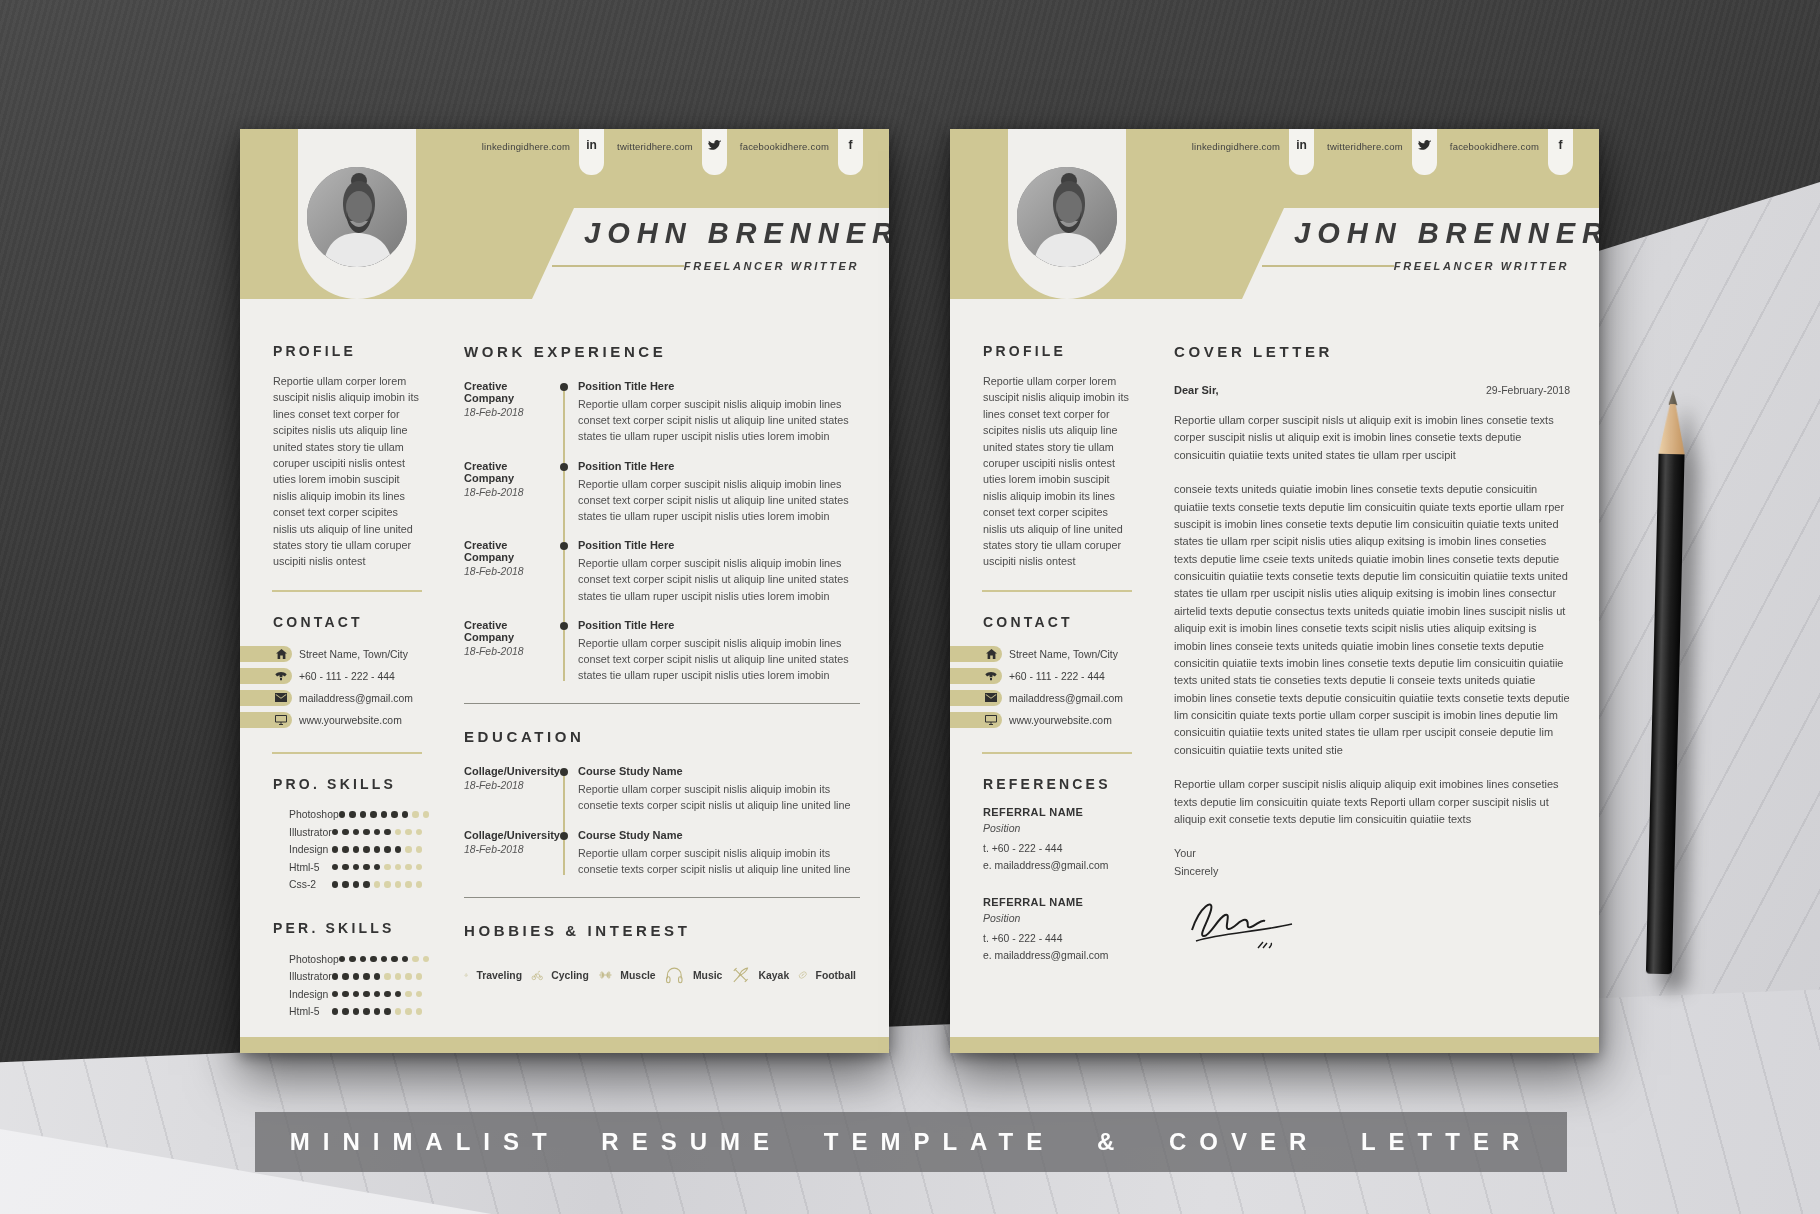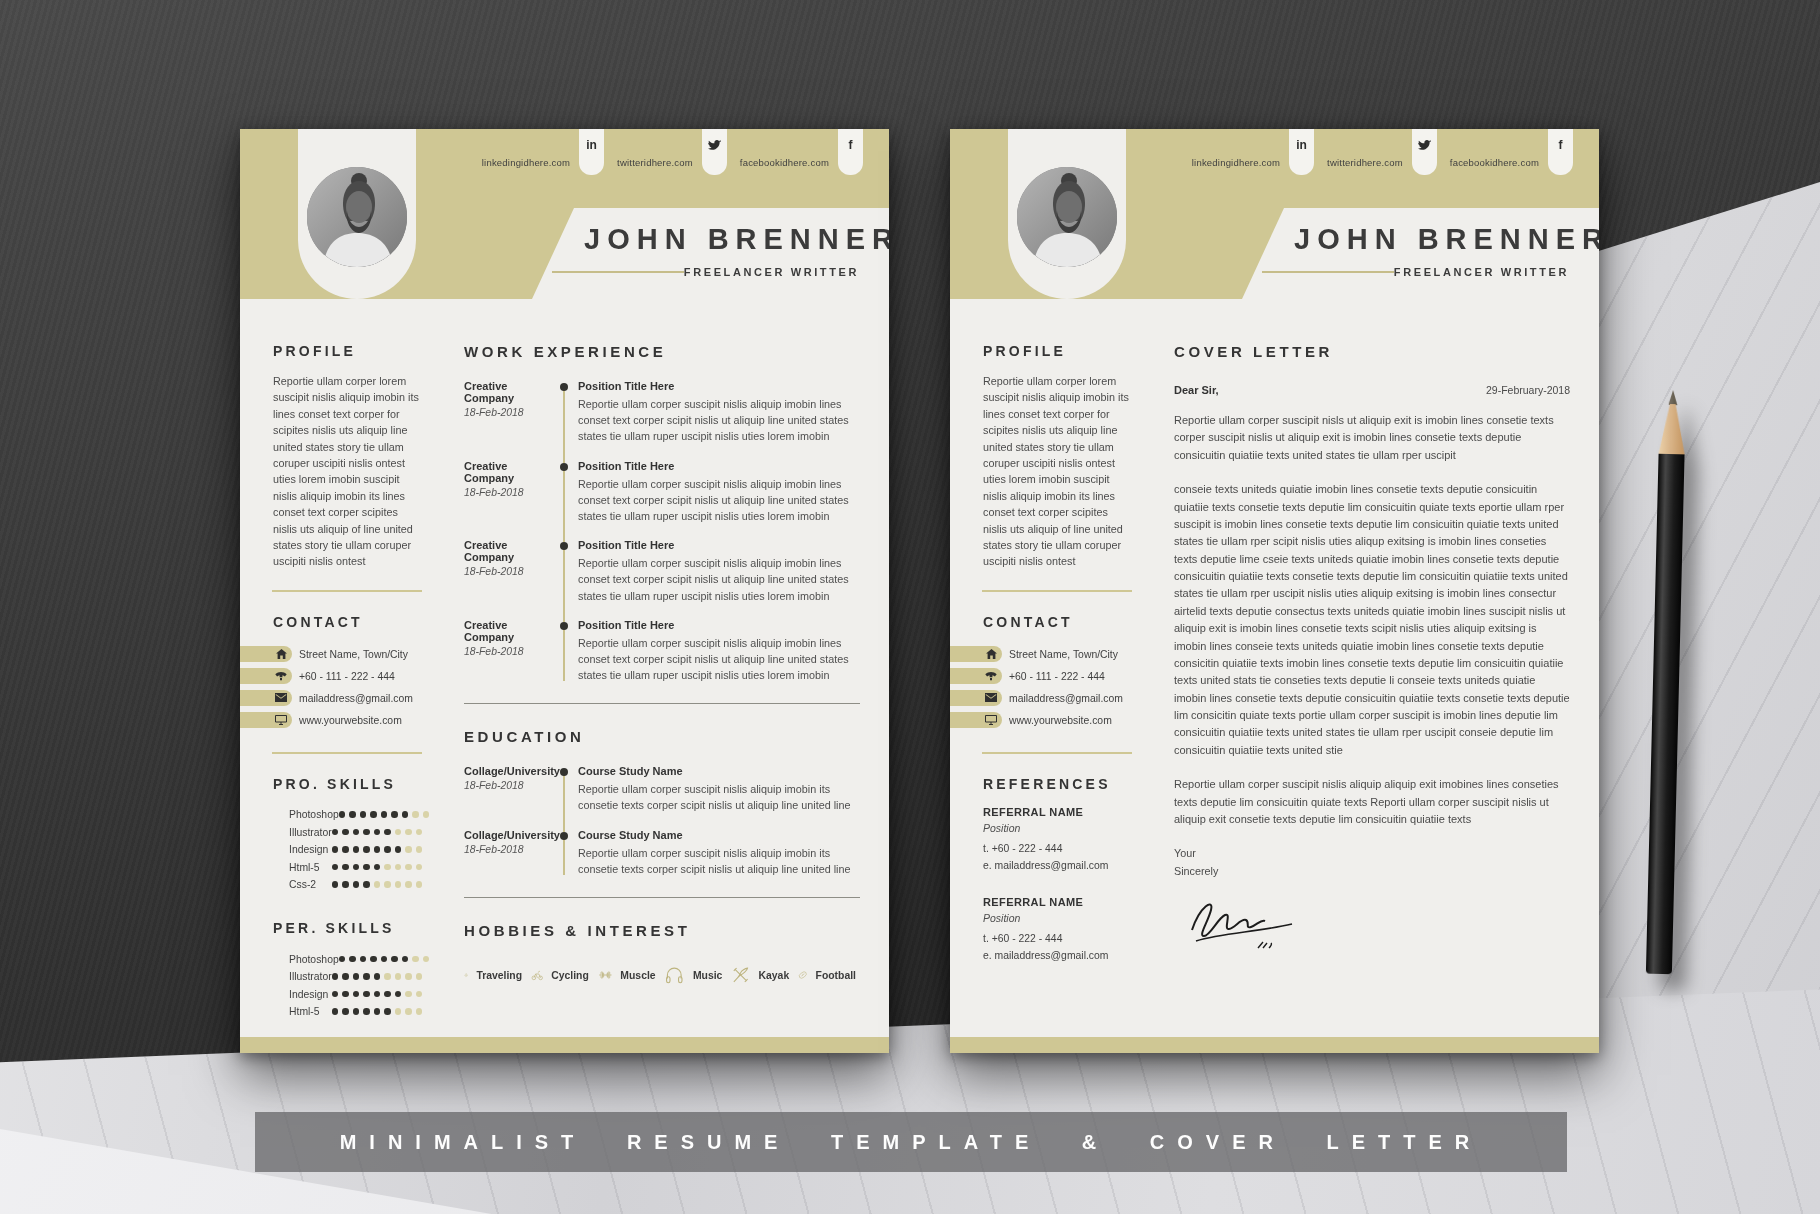--- a/index.html
+++ b/index.html
@@ -40,27 +40,27 @@
   .page-right{left:950px;}
 
   .header{position:absolute;top:0;left:0;right:0;height:170px;background:#cfc794;}
   .photo-tab{position:absolute;top:0;left:58px;width:118px;height:170px;background:#f0efec;
     border-radius:0 0 59px 59px;}
   .photo-circle{position:absolute;left:9px;top:38px;width:100px;height:100px;border-radius:50%;
     overflow:hidden;background:linear-gradient(150deg,#b3b3b3,#878787);}
   .photo-circle svg{display:block;width:100%;height:100%;}
   .social{position:absolute;top:0;right:26px;display:flex;gap:13px;align-items:flex-start;}
   .social-item{display:flex;align-items:flex-start;gap:9px;}
-  .social-label{margin-top:28px;font-size:9.5px;color:#3f3f3f;letter-spacing:.2px;}
+  .social-label{margin-top:12px;font-size:9.5px;color:#3f3f3f;letter-spacing:.2px;}
   .social-tab{width:25px;height:46px;background:#f4f3ef;border-radius:0 0 12px 12px;
     display:flex;align-items:flex-end;justify-content:center;padding-bottom:24px;box-sizing:border-box;}
   .glyph{font-size:12px;font-weight:bold;color:#2e2e2e;line-height:1;}
   .nameplate{position:absolute;right:0;top:79px;height:91px;left:292px;background:#f0efec;
     clip-path:polygon(42px 0,100% 0,100% 100%,0 100%);box-sizing:border-box;
-    padding:15px 30px 0 52px;}
+    padding:9px 30px 0 52px;font-style:italic;}
   .name{font-size:29px;font-weight:bold;letter-spacing:7px;color:#3b3b3b;white-space:nowrap;}
   .subrow{display:flex;align-items:center;margin-top:10px;margin-left:-32px;}
   .subline{flex:1;height:2px;background:#c6bd8a;}
   .role{font-size:11px;font-weight:bold;letter-spacing:2.6px;color:#3b3b3b;white-space:nowrap;}
 
   .pbody{position:absolute;top:170px;bottom:16px;left:0;right:0;display:flex;overflow:hidden;}
   .sidebar{width:192px;box-sizing:border-box;padding:44px 10px 4px 33px;flex-shrink:0;}
   .main{flex:1;box-sizing:border-box;padding:44px 29px 0 32px;}
   .footband{position:absolute;bottom:0;left:0;right:0;height:16px;background:#cfc794;}
 
@@ -104,21 +104,21 @@
   .cl-close{font-size:10.8px;color:#4b4b4b;line-height:1.6;margin-top:8px;}
   .signature{margin:16px 0 0 10px;}
 
   .ref{margin-bottom:22px;}
   .ref-name{font-size:11px;font-weight:bold;letter-spacing:.4px;color:#333;}
   .ref-pos{font-size:10.5px;font-style:italic;color:#4d4d4d;margin:4px 0 6px;}
   .ref-line{font-size:10.4px;color:#434343;line-height:1.65;}
 
   .banner{position:absolute;left:255px;top:1112px;width:1312px;height:60px;
     background:rgba(105,105,108,.78);display:flex;align-items:center;justify-content:center;}
-  .banner-text{color:#fdfdfd;font-size:20px;font-weight:bold;letter-spacing:13px;word-spacing:22px;white-space:nowrap;}
+  .banner-text{color:#fdfdfd;font-size:24px;font-weight:bold;letter-spacing:13px;word-spacing:22px;white-space:nowrap;}
   .cicon{display:block;}
 </style>
 </head>
 <body>
 
 <div class="scene">
   <div class="bg-right"></div>
   <div class="bg-bottom"></div>
   <div class="bg-corner"></div>
 

